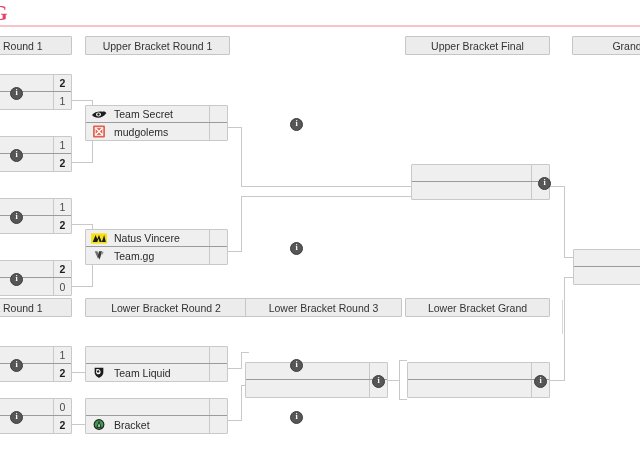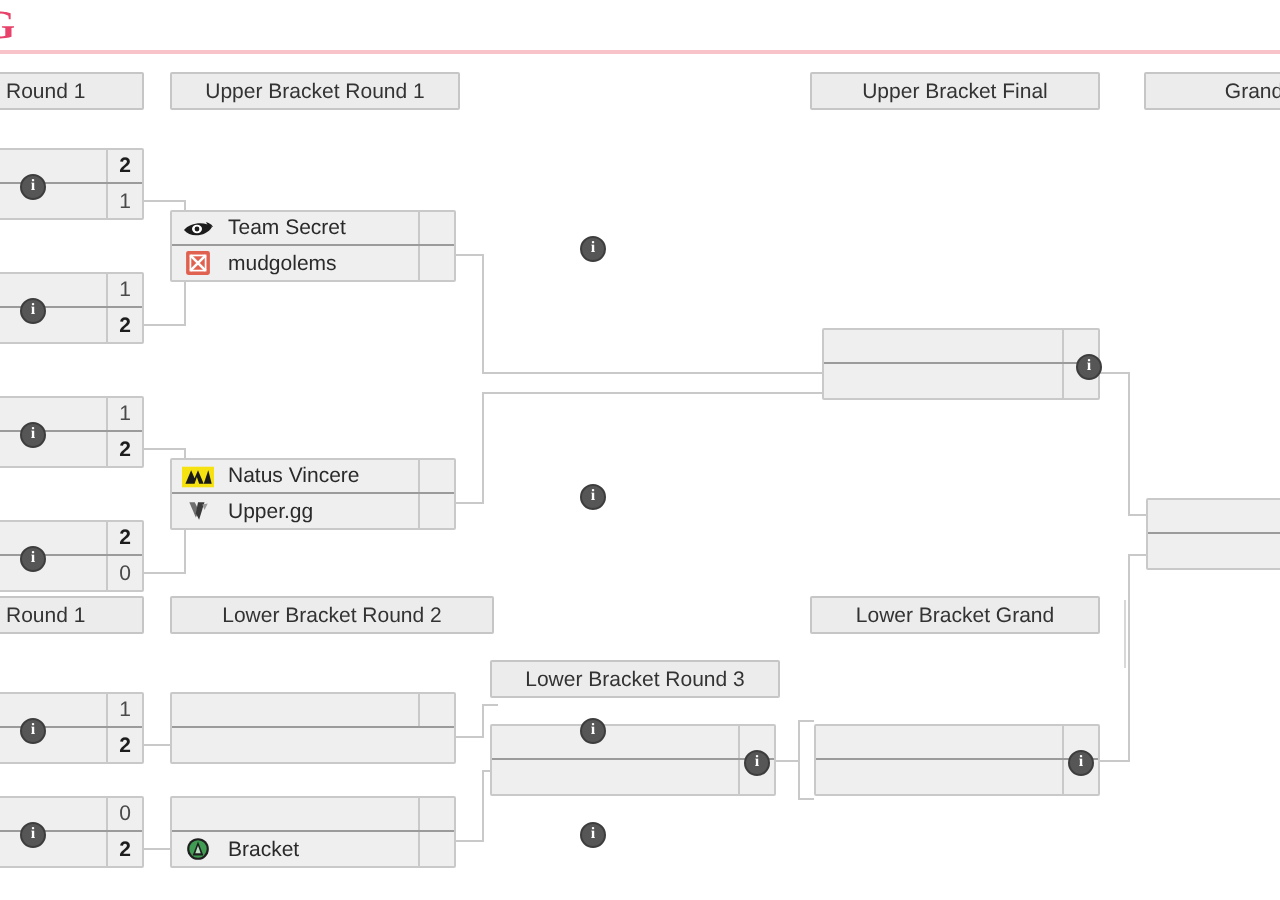--- a/index.html
+++ b/index.html
@@ -94,21 +94,21 @@
   <div class="logo-glyph">G</div>
   <div class="top-rule"></div>
 
   <div class="round-header" style="left:-38px;top:36px;width:110px;">et Round 1</div>
   <div class="round-header" style="left:85px;top:36px;width:145px;">Upper Bracket Round 1</div>
   <div class="round-header" style="left:405px;top:36px;width:145px;">Upper Bracket Final</div>
   <div class="round-header" style="left:572px;top:36px;width:110px;">Grand</div>
 
   <div class="round-header" style="left:-38px;top:298px;width:110px;">et Round 1</div>
   <div class="round-header" style="left:85px;top:298px;width:162px;">Lower Bracket Round 2</div>
-  <div class="round-header" style="left:245px;top:298px;width:145px;margin-top:32px;">Lower Bracket Round 3</div>
+  <div class="round-header" style="left:245px;top:298px;width:157px;">Lower Bracket Round 3</div>
   <div class="round-header" style="left:405px;top:298px;width:145px;">Lower Bracket Grand</div>
 
   <div class="lnk h" style="left:71px;top:100px;width:22px;"></div>
   <div class="lnk v" style="left:92px;top:100px;height:17px;"></div>
   <div class="lnk h" style="left:92px;top:117px;width:8px;"></div>
 
   <div class="lnk h" style="left:71px;top:162px;width:22px;"></div>
   <div class="lnk v" style="left:92px;top:136px;height:26px;"></div>
   <div class="lnk h" style="left:92px;top:136px;width:8px;"></div>
 
@@ -245,21 +245,21 @@
       <span class="scorecol"></span>
     </div>
     <div class="row">
       <span class="logo">
         <svg class="lg" viewBox="0 0 24 24" xmlns="http://www.w3.org/2000/svg">
           <path d="M4 4 L10 18 L13 12 L9 4 Z" fill="#6f6f6f"></path>
           <path d="M12 4 L18 4 L13 20 L10 14 Z" fill="#3a3a3a"></path>
           <path d="M16 6 L21 5 L18 11 Z" fill="#9a9a9a"></path>
         </svg>
       </span>
-      <span class="tname">Upper.gg</span>
+      <span class="tname">Team.gg</span>
       <span class="scorecol"></span>
     </div>
     <div class="info" style="left:204px;top:12px;">i</div>
   </div>
 
   <div class="match noscore" style="left:411px;top:164px;width:139px;height:36px;">
     <div class="row top">
       <span class="tname"></span>
       <span class="scorecol"></span>
     </div>
@@ -299,20 +299,31 @@
     <div class="row">
       <span class="tname win"></span>
       <span class="score win">2</span>
     </div>
     <div class="info" style="left:47px;top:12px;">i</div>
   </div>
 
   <div class="match noscore" style="left:85px;top:346px;width:143px;height:36px;">
     <div class="row top">
       <span class="tname"></span>
+      <span class="scorecol"></span>
+    </div>
+    <div class="row">
+      <span class="logo">
+        <svg class="lg" viewBox="0 0 24 24" xmlns="http://www.w3.org/2000/svg">
+          <path d="M4 3 H20 V12 C20 18,12 22,12 22 C12 22,4 18,4 12 Z" fill="#1b1b1b"></path>
+          <path d="M7 6 C11 5,15 7,15 11 C15 14,12 16,9 15 C7 14,6 11,7 9 Z" fill="#ffffff"></path>
+          <circle cx="10.5" cy="10" r="2.2" fill="#1b1b1b"></circle>
+        </svg>
+      </span>
+      <span class="tname">Team Liquid</span>
       <span class="scorecol"></span>
     </div>
     <div class="info" style="left:204px;top:12px;">i</div>
   </div>
 
   <div class="match noscore" style="left:85px;top:398px;width:143px;height:36px;">
     <div class="row top">
       <span class="tname"></span>
       <span class="scorecol"></span>
     </div>

